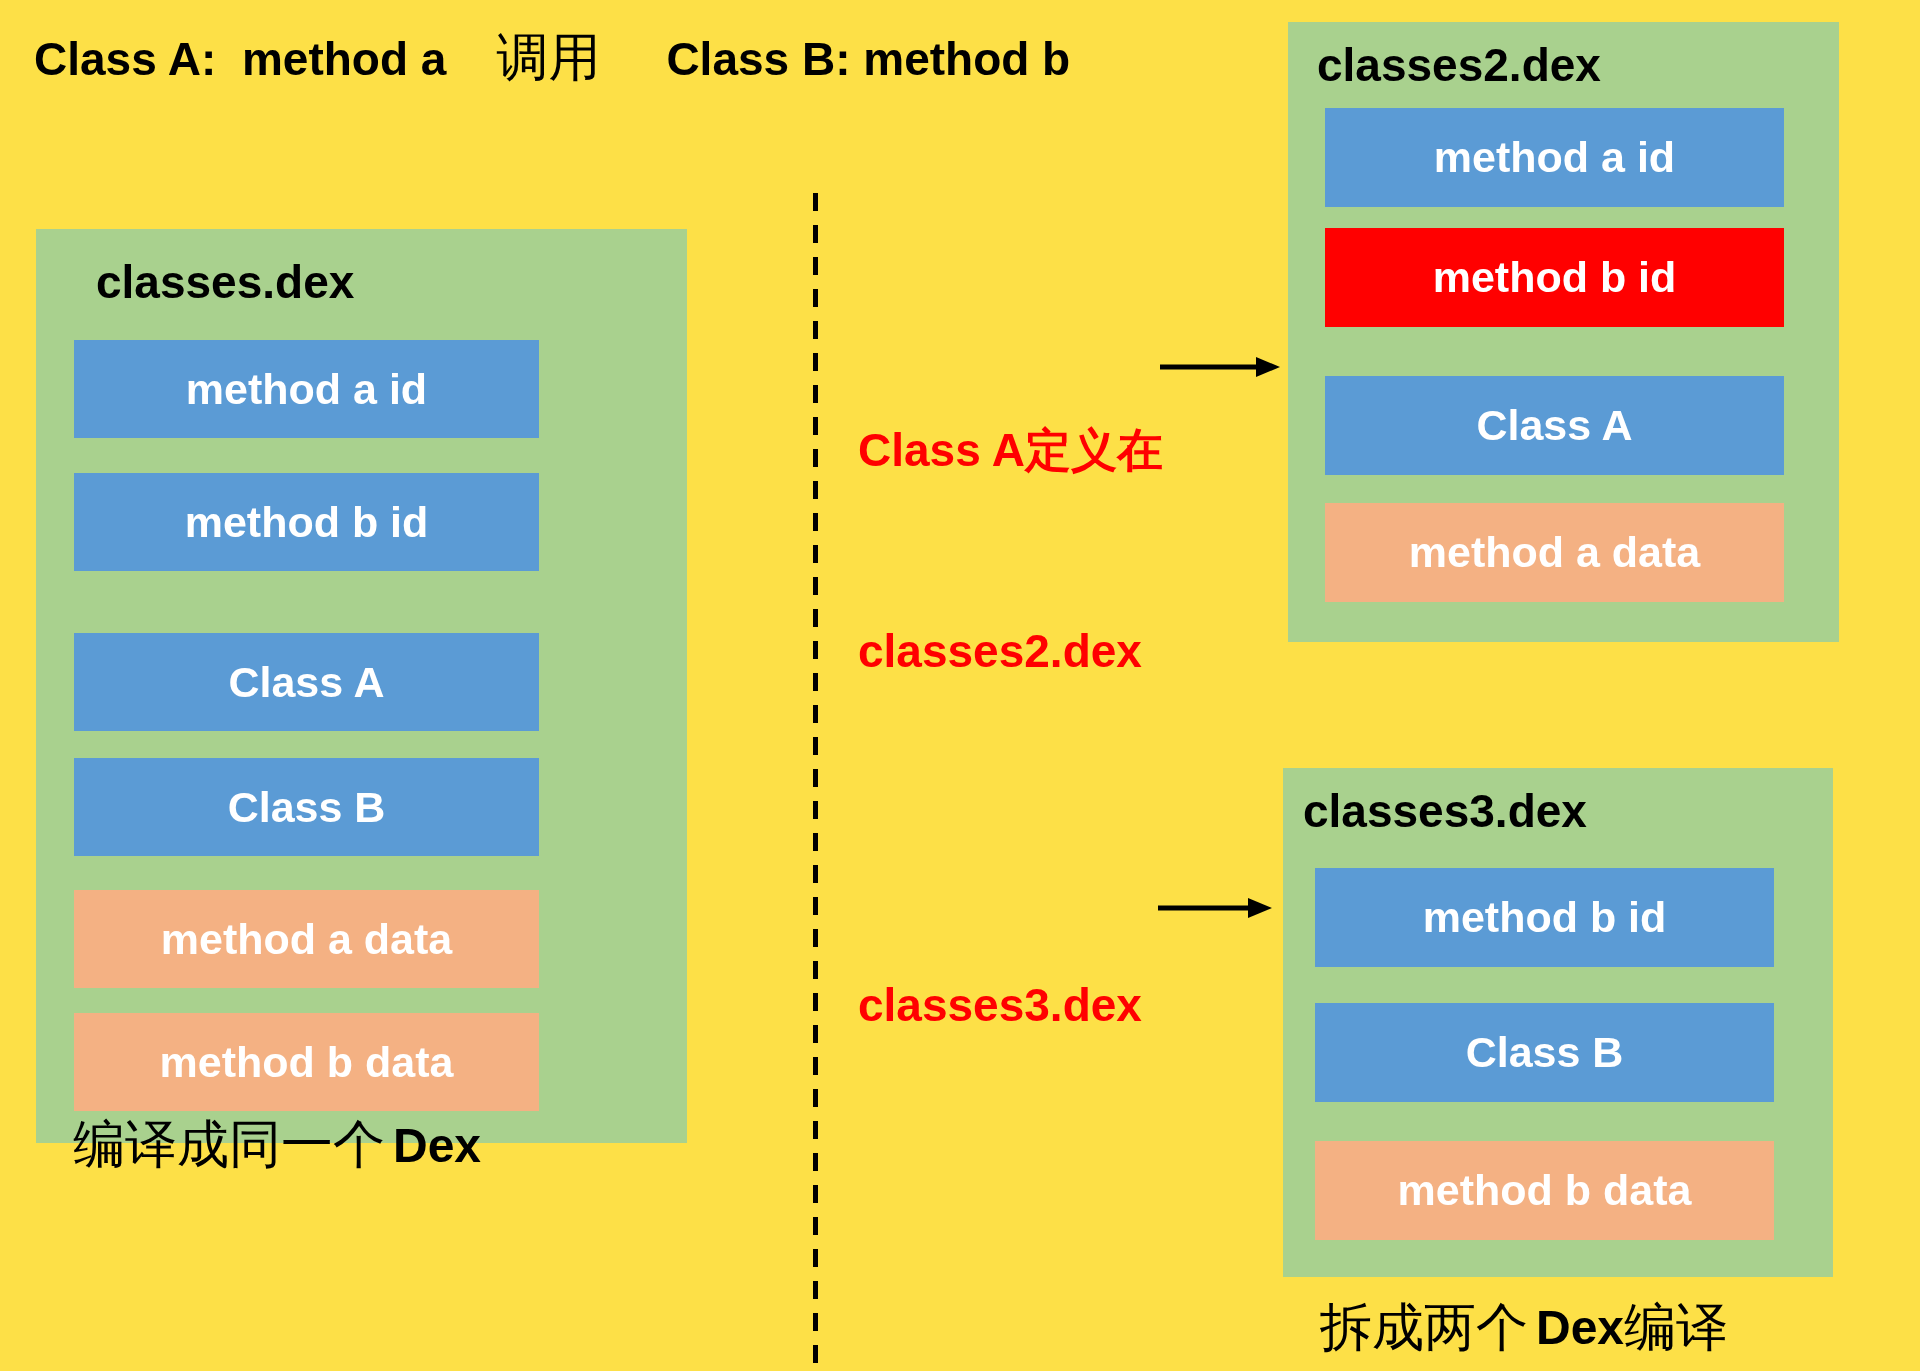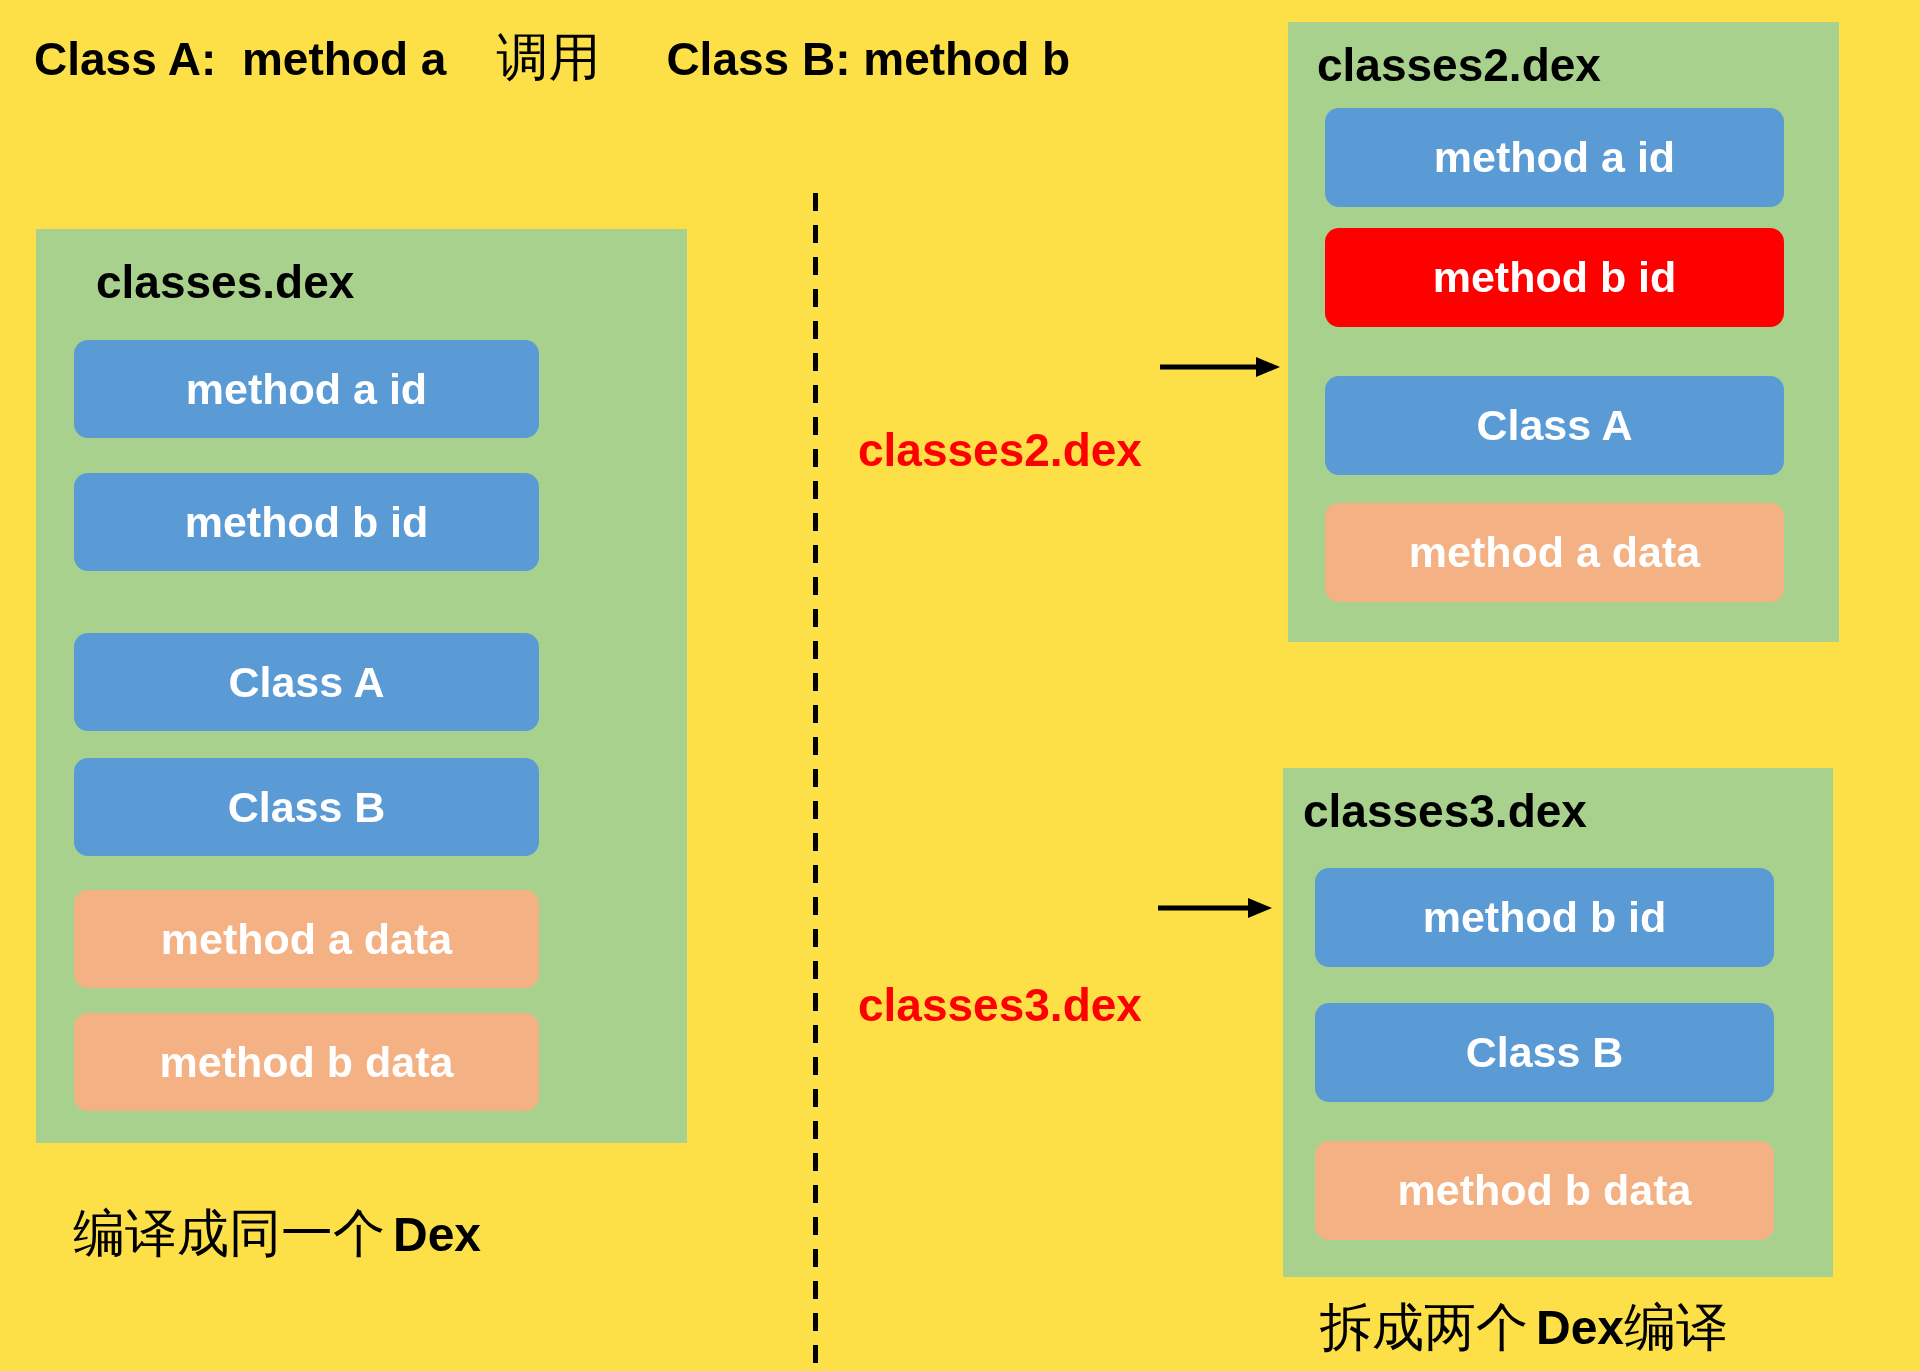--- a/index.html
+++ b/index.html
@@ -34,21 +34,20 @@
   .box-left .box-title{left:60px;top:28px;}
   .box-c2   .box-title{left:29px;top:18px;}
   .box-c3   .box-title{left:20px;top:18px;}
   
   .block{
     position:absolute;
     display:flex;align-items:center;justify-content:center;
     color:#ffffff;
     font:bold 43px "Liberation Sans", sans-serif;
     white-space:pre;
-    border-radius:14px;
   }
   .box-left .block{left:38px;width:465px;height:98px;}
   .box-c2   .block{left:37px;width:459px;height:99px;}
   .box-c3   .block{left:32px;width:459px;height:99px;}
   .box-left .b1{top:111px}.box-left .b2{top:244px}.box-left .b3{top:404px}
   .box-left .b4{top:529px}.box-left .b5{top:661px}.box-left .b6{top:784px}
   .box-c2 .b1{top:86px}.box-c2 .b2{top:206px}.box-c2 .b3{top:354px}.box-c2 .b4{top:481px}
   .box-c3 .b1{top:100px}.box-c3 .b2{top:235px}.box-c3 .b3{top:373px}
   
   .red-ann{
@@ -61,21 +60,21 @@
   .ann-a{top:283px;}
   .ann-b{top:838px;}
   
   .caption{
     position:absolute;
     display:flex;align-items:baseline;
     color:#000;white-space:pre;
   }
   .caption .cjk{font:normal 52px/62px "Liberation Serif","DejaVu Serif",serif;}
   .caption .latin{font:bold 48px/62px "Liberation Sans", sans-serif;margin-left:8px;}
-  .cap-left {left:73px;top:1203px;}
+  .cap-left {left:73px;top:1114px;}
   .cap-right{left:1320px;top:1297px;align-items:flex-end;}
   
   #overlay{position:absolute;left:0;top:0;width:1920px;height:1371px;pointer-events:none;}
 </style>
 </head>
 <body>
 
 <div id="canvas">
 
   <div class="top-title">
@@ -104,20 +103,21 @@
     <div class="block b5" style="background-color: rgb(244, 177, 131);">method a data</div>
     <div class="block b6" style="background-color: rgb(244, 177, 131);">method b data</div>
   </div>
 
   <div class="caption cap-left">
     <span class="cjk">编译成同一个</span>
     <span class="latin">Dex</span>
   </div>
 
   <div class="red-ann ann-a">
+    <div><span>Class A</span><span class="cjk">定义在</span></div>
     <div>classes2.dex</div>
   </div>
 
   <div class="red-ann ann-b">
     <div>classes3.dex</div>
   </div>
 
   <div class="gbox box-c2" style="background-color: rgb(169, 209, 142);">
     <div class="box-title">classes2.dex</div>
     <div class="block b1" style="background-color: rgb(91, 155, 213);">method a id</div>

